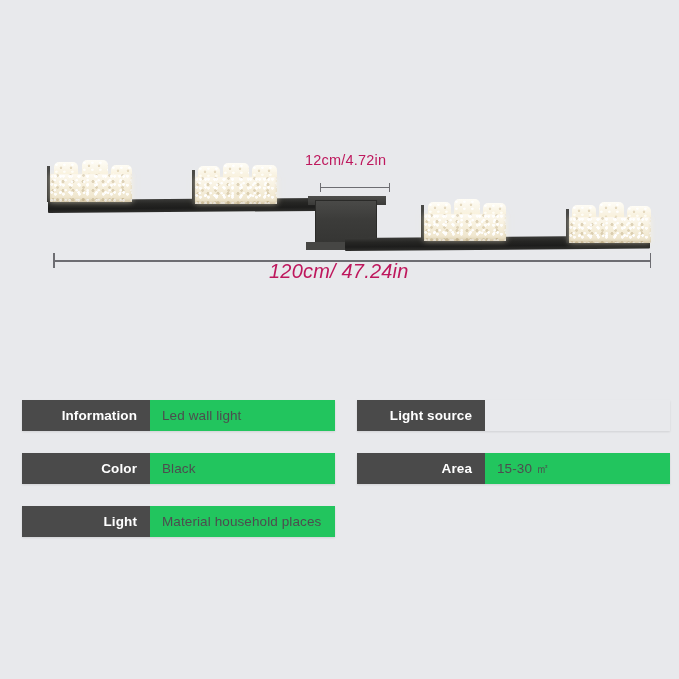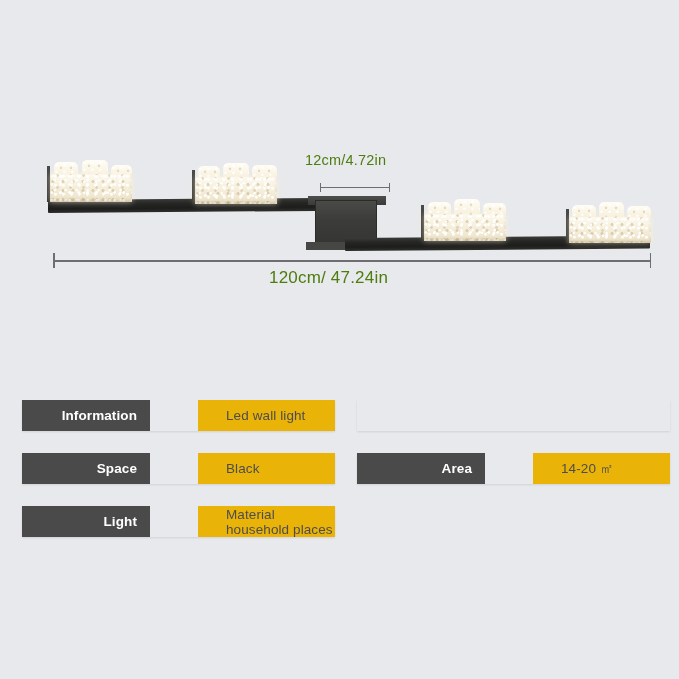--- a/index.html
+++ b/index.html
@@ -19,33 +19,34 @@
   #product-illustration {
     position: absolute;
     left: 0;
     top: 0;
     width: 679px;
     height: 380px;
   }
 
   .dim-text {
     position: absolute;
-    color: #4d7c0f;
+    color: #be185d;
     white-space: nowrap;
     letter-spacing: .2px;
   }
   #dim-small-label {
     left: 305px;
     top: 152px;
     font-size: 14.5px;
   }
   #dim-large-label {
     left: 269px;
-    top: 268px;
-    font-size: 17px;
+    top: 260px;
+    font-size: 20px;
+    font-style: italic;
   }
 
   
   #dim-small-line {
     position: absolute;
     left: 320px;
     top: 183px;
     width: 70px;
     height: 9px;
   }
@@ -208,29 +209,28 @@
     font-weight: bold;
     display: flex;
     align-items: center;
     justify-content: flex-end;
     padding-right: 13px;
     box-sizing: border-box;
     letter-spacing: .1px;
   }
   .spec-value {
     flex: 1 1 auto;
-    background: #eab308;
+    background: #22c55e;
     color: #4d4d4f;
     font-size: 13.5px;
     display: flex;
     align-items: center;
-    padding-left: 28px;
+    padding-left: 12px;
     box-sizing: border-box;
     letter-spacing: .1px;
-    margin-left: 48px;
   }
 </style>
 </head>
 <body>
 
 <div id="product-illustration">
 
   <div class="dim-text" id="dim-small-label">12cm/4.72in</div>
   <div id="dim-small-line">
     <div class="bar"></div>
@@ -287,31 +287,32 @@
 </div>
 
 <div id="spec-table">
 
   <div class="spec-col" id="spec-col-left">
     <div class="spec-row">
       <div class="spec-label">Information</div>
       <div class="spec-value">Led wall light</div>
     </div>
     <div class="spec-row">
-      <div class="spec-label">Space</div>
+      <div class="spec-label">Color</div>
       <div class="spec-value">Black</div>
     </div>
     <div class="spec-row">
       <div class="spec-label">Light</div>
       <div class="spec-value">Material household places</div>
     </div>
   </div>
 
   <div class="spec-col" id="spec-col-right">
     <div class="spec-row">
+      <div class="spec-label">Light source</div>
     </div>
     <div class="spec-row">
       <div class="spec-label">Area</div>
-      <div class="spec-value">14-20 ㎡</div>
+      <div class="spec-value">15-30 ㎡</div>
     </div>
   </div>
 
 </div>
 
 </body></html>

